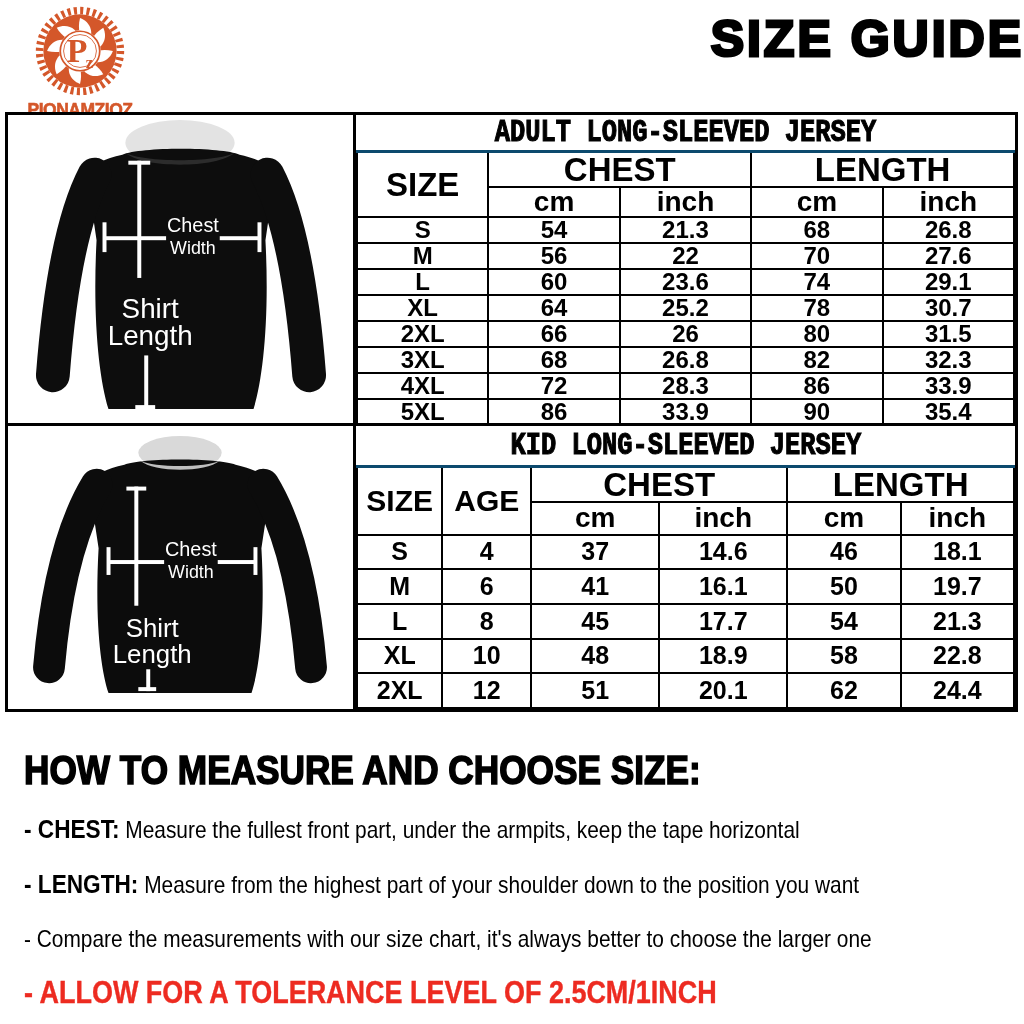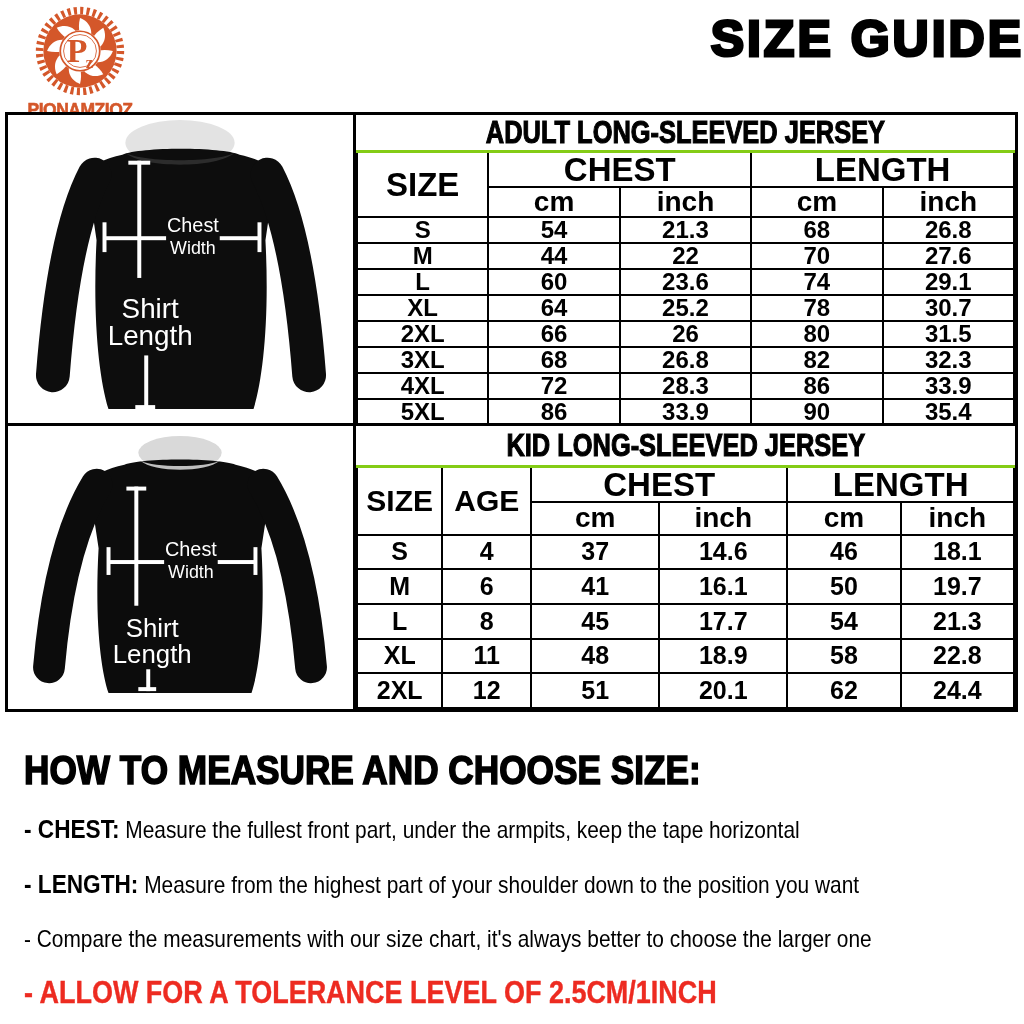--- a/index.html
+++ b/index.html
@@ -24,21 +24,21 @@
   .section { display:flex; }
   .section-adult { height:311px; border-bottom:3px solid #000; }
   .section-kid { flex:1; }
   .img-cell { width:348px; border-right:3px solid #000; position:relative; background:#fff;
               display:flex; align-items:center; justify-content:center; }
   .tbl-cell { flex:1; }
 
   table { width:100%; height:100%; border-collapse:collapse; table-layout:fixed;
           text-align:center; }
   td { border:2px solid #000; padding:0; line-height:1; vertical-align:middle; }
-  tr.banner td { border-left:none; border-right:none; border-top:none; border-bottom:3px solid #84cc16; }
+  tr.banner td { border-left:none; border-right:none; border-top:none; border-bottom:3px solid #0c4a6e;font-family:Liberation Mono, monospace; }
   .cond { display:inline-block; transform:scaleX(0.82); transform-origin:center;
           font-weight:bold; font-size:31px; white-space:nowrap; -webkit-text-stroke:1.1px #000; }
   .h-big  { font-size:33px; font-weight:bold; }
   .h-med  { font-size:30px; font-weight:bold; }
   .h-unit { font-size:28px; font-weight:bold; }
   #adult-table .d { font-size:24px; font-weight:bold; }
   #kid-table .d   { font-size:25px; font-weight:bold; }
   #adult-table tr.banner { height:36px; }
   #adult-table tr.h1 { height:31px; }
   #adult-table tr.h2 { height:29px; }
@@ -147,21 +147,21 @@
         </tr>
         <tr>
           <td class="d">S</td>
           <td class="d">54</td>
           <td class="d">21.3</td>
           <td class="d">68</td>
           <td class="d">26.8</td>
         </tr>
         <tr>
           <td class="d">M</td>
-          <td class="d">44</td>
+          <td class="d">56</td>
           <td class="d">22</td>
           <td class="d">70</td>
           <td class="d">27.6</td>
         </tr>
         <tr>
           <td class="d">L</td>
           <td class="d">60</td>
           <td class="d">23.6</td>
           <td class="d">74</td>
           <td class="d">29.1</td>
@@ -277,21 +277,21 @@
         <tr>
           <td class="d">L</td>
           <td class="d">8</td>
           <td class="d">45</td>
           <td class="d">17.7</td>
           <td class="d">54</td>
           <td class="d">21.3</td>
         </tr>
         <tr>
           <td class="d">XL</td>
-          <td class="d">11</td>
+          <td class="d">10</td>
           <td class="d">48</td>
           <td class="d">18.9</td>
           <td class="d">58</td>
           <td class="d">22.8</td>
         </tr>
         <tr>
           <td class="d">2XL</td>
           <td class="d">12</td>
           <td class="d">51</td>
           <td class="d">20.1</td>

